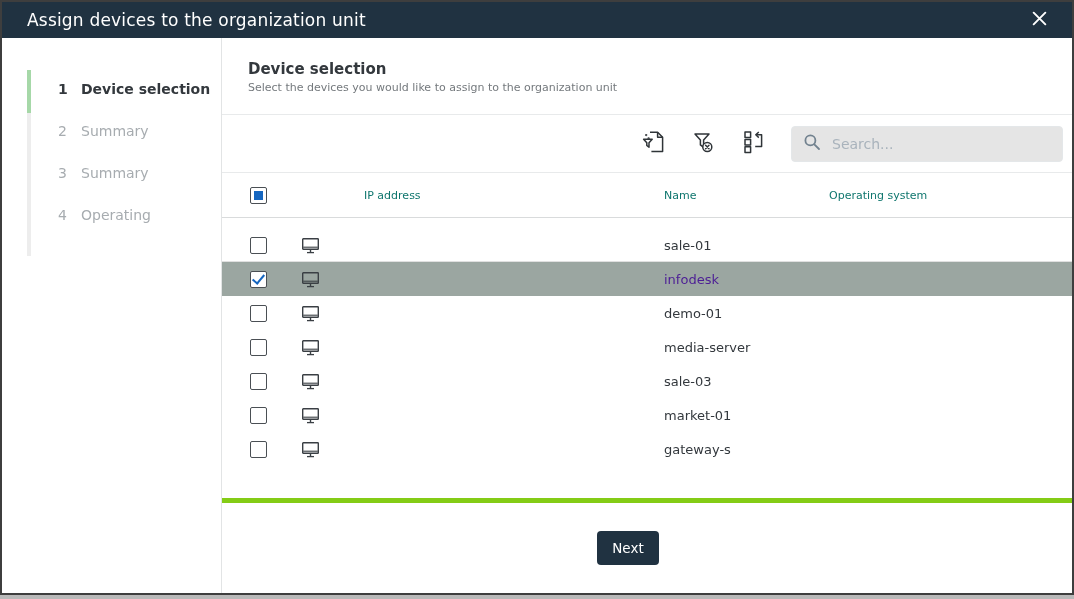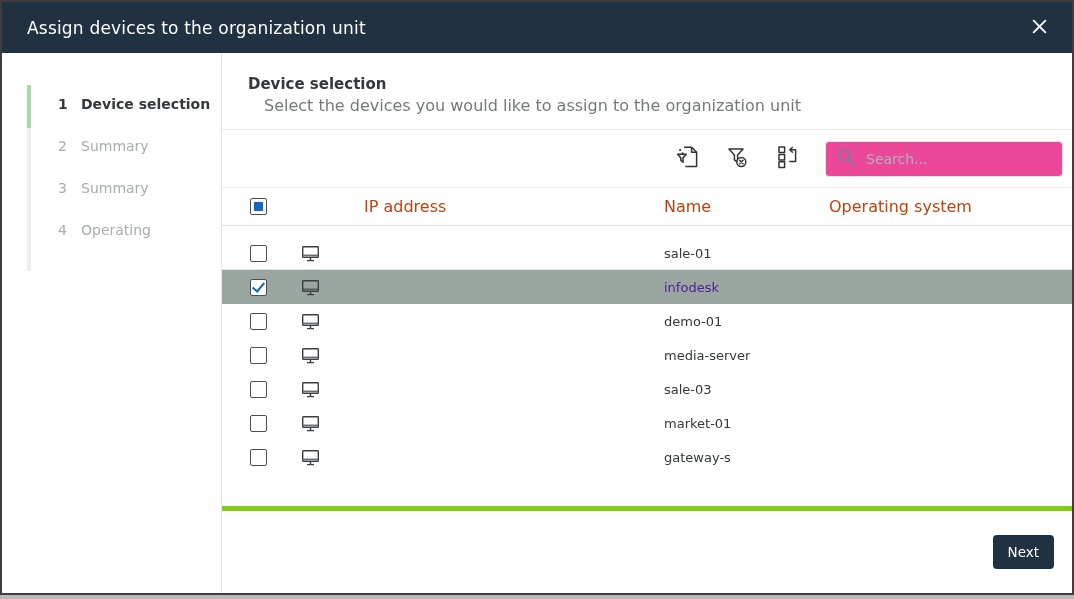--- a/index.html
+++ b/index.html
@@ -2,57 +2,57 @@
 <html style="--titlebar: #203241; --sel: #9ba6a1; --green: #a6d8a8; --blue: #1566c0;"><head>
 <meta charset="utf-8">
 <style>
   :root{
     --titlebar:#203241; --sel:#9ba6a1; --green:#a6d8a8; --blue:#1566c0;
     --dark-text:#33383d; --gray-text:#74797d; --line:#e8eaeb;
   }
   *{box-sizing:border-box}
   body{margin:0;background:#b9b9b9;font-family:"DejaVu Sans","Liberation Sans",sans-serif;}
   .dialog{position:relative;width:1074px;height:595px;background:#fff;border:2px solid #3e3e3e;display:flex;flex-direction:column;overflow:hidden}
-  .titlebar{height:51px;flex:none;background:var(--titlebar);display:flex;align-items:center;padding:0 18px 0 25px}
+  .titlebar{height:36px;flex:none;background:var(--titlebar);display:flex;align-items:center;padding:0 18px 0 25px}
   .title{color:#fff;font-size:17px;letter-spacing:.2px;flex:1;white-space:nowrap}
   .close{background:none;border:none;padding:4px 6px;cursor:pointer;display:flex;align-items:center}
   .body{flex:1;display:flex;min-height:0}
   
   .sidebar{width:219px;flex:none;position:relative}
   .track{position:absolute;left:25px;top:32px;width:4px;height:186px;background:#ededed}
   .track-active{position:absolute;left:0;top:0;width:4px;height:43px;background:var(--green)}
   .steps{padding-top:30px}
   .step{height:42px;display:flex;align-items:center;padding-left:56px;font-size:14px;color:#a7acb0;cursor:pointer}
   .step-num{width:23px;flex:none}
   .step.active{color:var(--dark-text);font-weight:bold}
   
   .content{flex:1;border-left:1px solid #e2e4e5;display:flex;flex-direction:column;min-width:0}
   .chead{height:76px;flex:none;padding:22px 0 0 26px}
   .chead h1{margin:0;font-size:15px;font-weight:bold;color:var(--dark-text)}
-  .chead p{margin:3px 16px 0;font-size:16px;color:var(--gray-text)}
+  .chead p{margin:3px 0 0;font-size:11px;color:var(--gray-text)}
   .toolbar{height:58px;flex:none;border-top:1px solid var(--line);display:flex;align-items:center;justify-content:flex-end;gap:23px;padding-right:9px}
   .tbtn{width:27px;height:27px;border:none;background:none;padding:0;display:flex;align-items:center;justify-content:center;cursor:pointer}
-  .search{width:238px;height:36px;background:#ec4899;border:1px solid #e4e7e9;border-radius:4px;display:flex;align-items:center;padding:0 11px;gap:9px;margin-left:1px}
+  .search{width:272px;height:36px;background:#e5e5e5;border:1px solid #e4e7e9;border-radius:4px;display:flex;align-items:center;padding:0 11px;gap:9px;margin-left:1px}
   .search input{border:0;background:transparent;outline:none;font-size:14px;color:var(--dark-text);width:100%;font-family:inherit}
   .search input::placeholder{color:#a9b3bc}
   
   .grid-cols{display:grid;grid-template-columns:62px 58px 314px 166px 1fr;align-items:center}
-  .thead{height:39px;flex:none;border-top:1px solid var(--line);border-bottom:1px solid #d9dbdc;font-size:16px;color:#c2410c}
+  .thead{height:46px;flex:none;border-top:1px solid var(--line);border-bottom:1px solid #d9dbdc;font-size:11px;color:#0f766e}
   .tbody{height:285px;flex:none;border-bottom:5px solid #84cc16;padding-top:10px}
   .trow{height:34px;font-size:13px;color:var(--dark-text);cursor:pointer}
   .trow.selected{background:var(--sel);color:#4c1d95;box-shadow:0 -1px 0 rgba(0,0,0,.12)}
   .cellcb{padding-left:28px}
   .cellicon{padding-left:17px;display:flex}
   .cellip{padding-left:22px}
   .cellname{padding-left:8px}
   .cellos{padding-left:7px}
   .cb{width:17px;height:17px;border:1.5px solid #4a4f54;border-radius:2px;background:#fff;display:flex;align-items:center;justify-content:center;cursor:pointer}
   .cb.ind::after{content:"";width:9px;height:9px;background:var(--blue)}
   .cb.checked::after{content:"";width:5px;height:10px;border:solid var(--blue);border-width:0 2.2px 2.2px 0;transform:rotate(40deg);margin-top:-3px}
-  .footer{flex:1;display:flex;justify-content:flex-end;align-items:center;padding-right:18px}
+  .footer{flex:1;display:flex;justify-content:center;align-items:center;padding-right:38px}
   .next{background:var(--titlebar);color:#fff;border:none;border-radius:4px;font-size:13.5px;padding:9px 15px;cursor:pointer;font-family:inherit}
 </style>
 </head>
 <body>
 
 <div class="dialog">
 
   <div class="titlebar">
     <div class="title">Assign devices to the organization unit</div>
     <button class="close">

